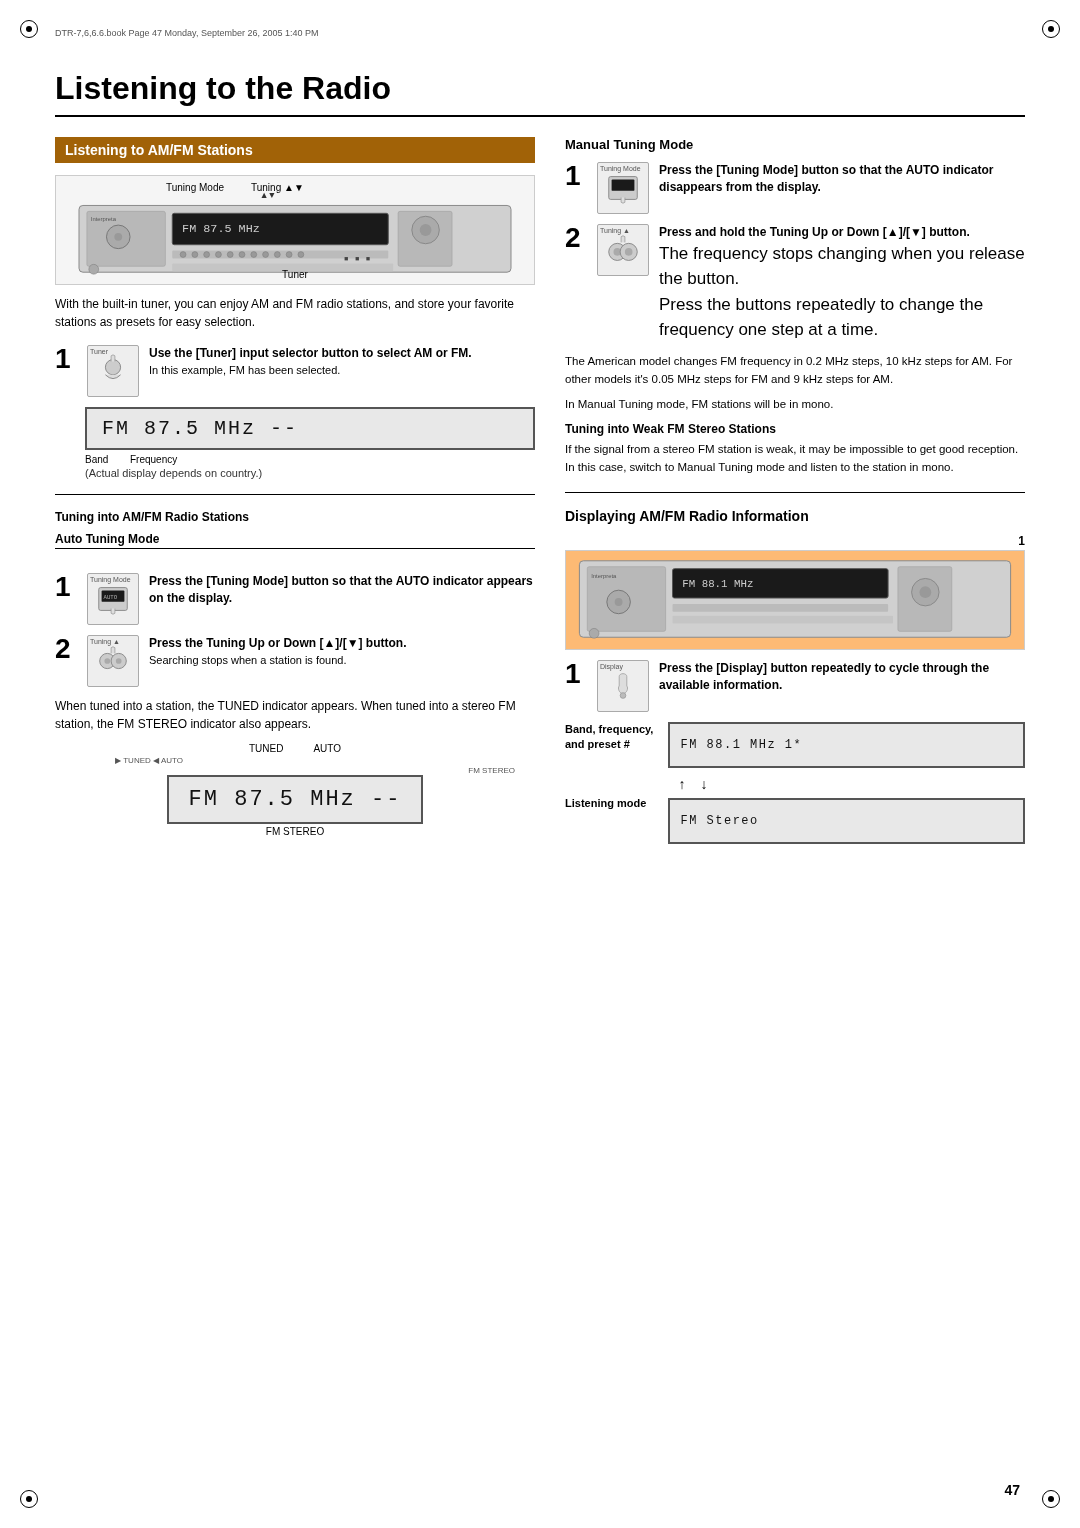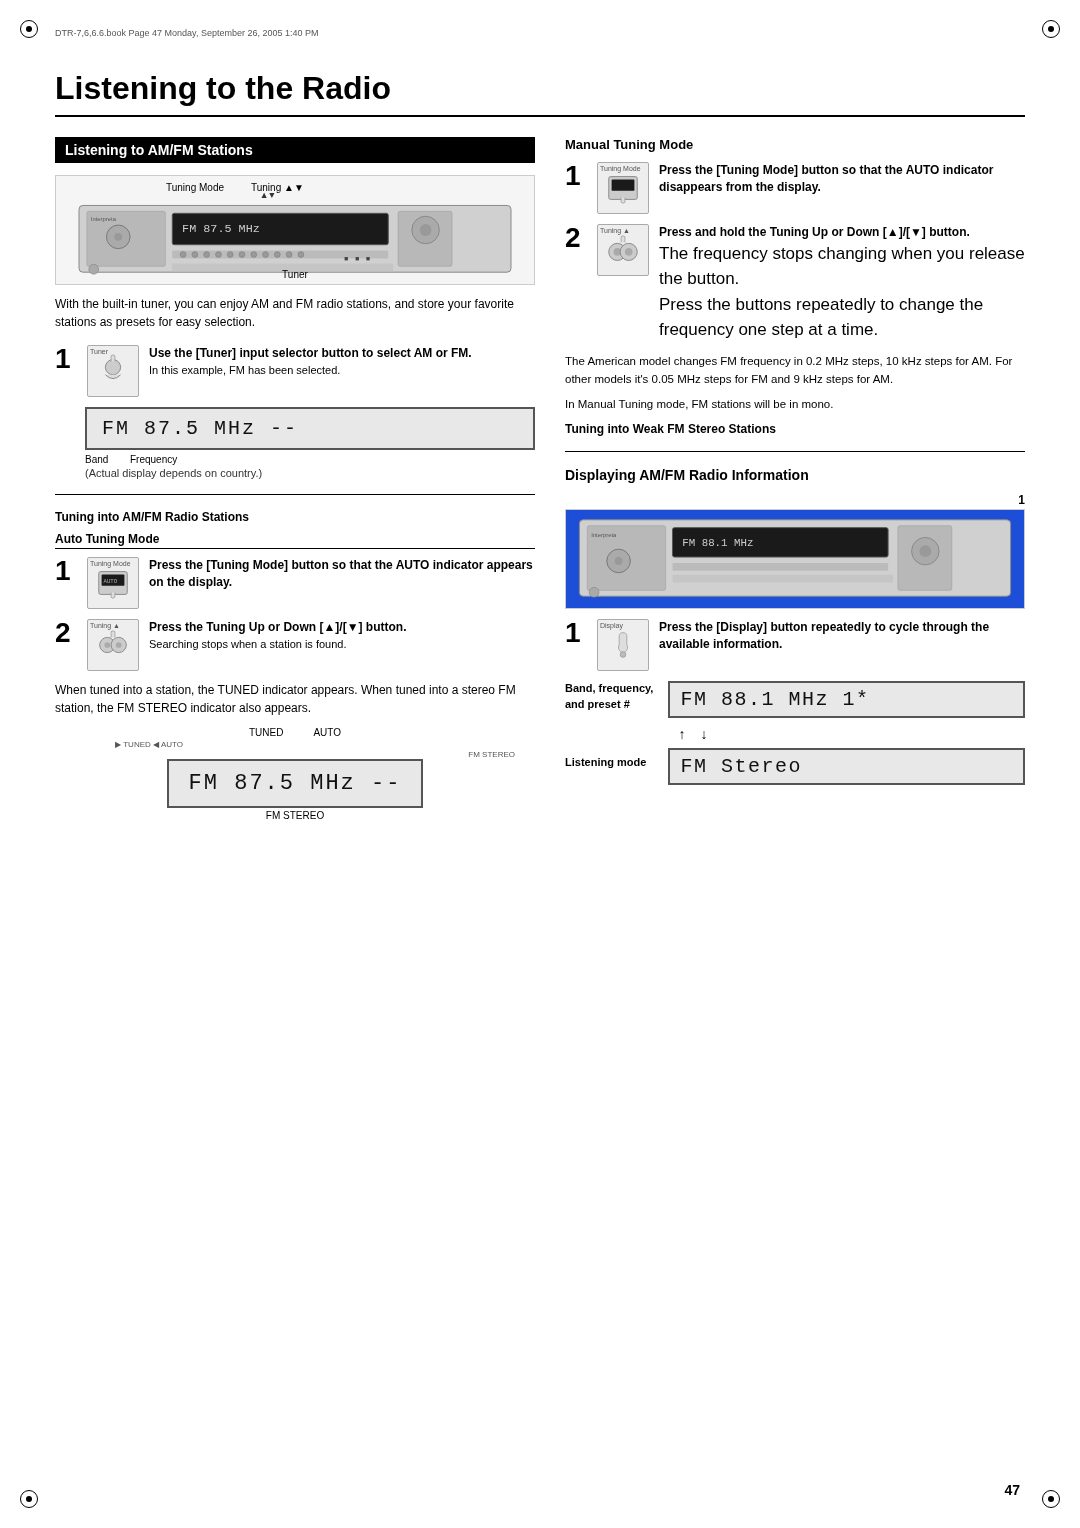--- a/index.html
+++ b/index.html
@@ -75,21 +75,21 @@
       width: 480px;
       flex-shrink: 0;
     }
 
     .right-col {
       flex: 1;
     }
 
     
     .section-box {
-      background: #000000;
+      background: #a16207;
       color: #fff;
       font-size: 14px;
       font-weight: bold;
       padding: 5px 10px;
       margin-bottom: 12px;
       display: inline-block;
       width: 100%;
     }
 
     
@@ -189,21 +189,21 @@
     .tuning-section-title {
       font-size: 12px;
       font-weight: bold;
       margin-bottom: 8px;
     }
 
     .auto-tuning-label {
       font-size: 12px;
       font-weight: bold;
       border-bottom: 1px solid #000;
-      margin-bottom: 8px;
+      margin-bottom: 24px;
       padding-bottom: 2px;
     }
 
     
     .para-text {
       font-size: 12px;
       line-height: 1.5;
       margin-bottom: 8px;
     }
 
@@ -276,21 +276,21 @@
     .displaying-title {
       font-size: 14px;
       font-weight: bold;
       margin-bottom: 10px;
       margin-top: 14px;
     }
 
     
     .right-device-image {
       border: 1px solid #ccc;
-      background: #1d4ed8;
+      background: #fdba74;
       height: 100px;
       margin-bottom: 10px;
       position: relative;
     }
 
     
     .info-display-section {
       display: flex;
       gap: 15px;
       align-items: flex-start;
@@ -305,22 +305,22 @@
     }
 
     .info-displays {
       flex: 1;
     }
 
     .info-fm-display {
       border: 2px solid #555;
       background: #e8e8e8;
       font-family: 'Courier New', monospace;
-      font-size: 20px;
-      padding: 5px 10px;
+      font-size: 12px;
+      padding: 14px 10px;
       letter-spacing: 1.5px;
       color: #111;
       margin-bottom: 8px;
       display: block;
     }
 
     .info-arrows {
       display: flex;
       gap: 15px;
       font-size: 14px;
@@ -556,20 +556,21 @@
           <span class="sub-text">The frequency stops changing when you release the button.</span>
           <br>
           <span class="sub-text">Press the buttons repeatedly to change the frequency one step at a time.</span>
         </div>
       </div>
 
       <p class="right-para">The American model changes FM frequency in 0.2 MHz steps, 10 kHz steps for AM. For other models it's 0.05 MHz steps for FM and 9 kHz steps for AM.</p>
       <p class="right-para">In Manual Tuning mode, FM stations will be in mono.</p>
 
       <div class="weak-fm-title">Tuning into Weak FM Stereo Stations</div>
+      <p class="right-para">If the signal from a stereo FM station is weak, it may be impossible to get good reception. In this case, switch to Manual Tuning mode and listen to the station in mono.</p>
 
       <hr class="divider-line">
 
       <div class="displaying-title">Displaying AM/FM Radio Information</div>
 
       <div style="text-align: right; font-size: 12px; font-weight: bold; margin-bottom: 2px;">1</div>
 
       <div class="right-device-image">
         <svg viewBox="0 0 460 100" xmlns="http://www.w3.org/2000/svg" style="width:100%;height:100%;">
 

